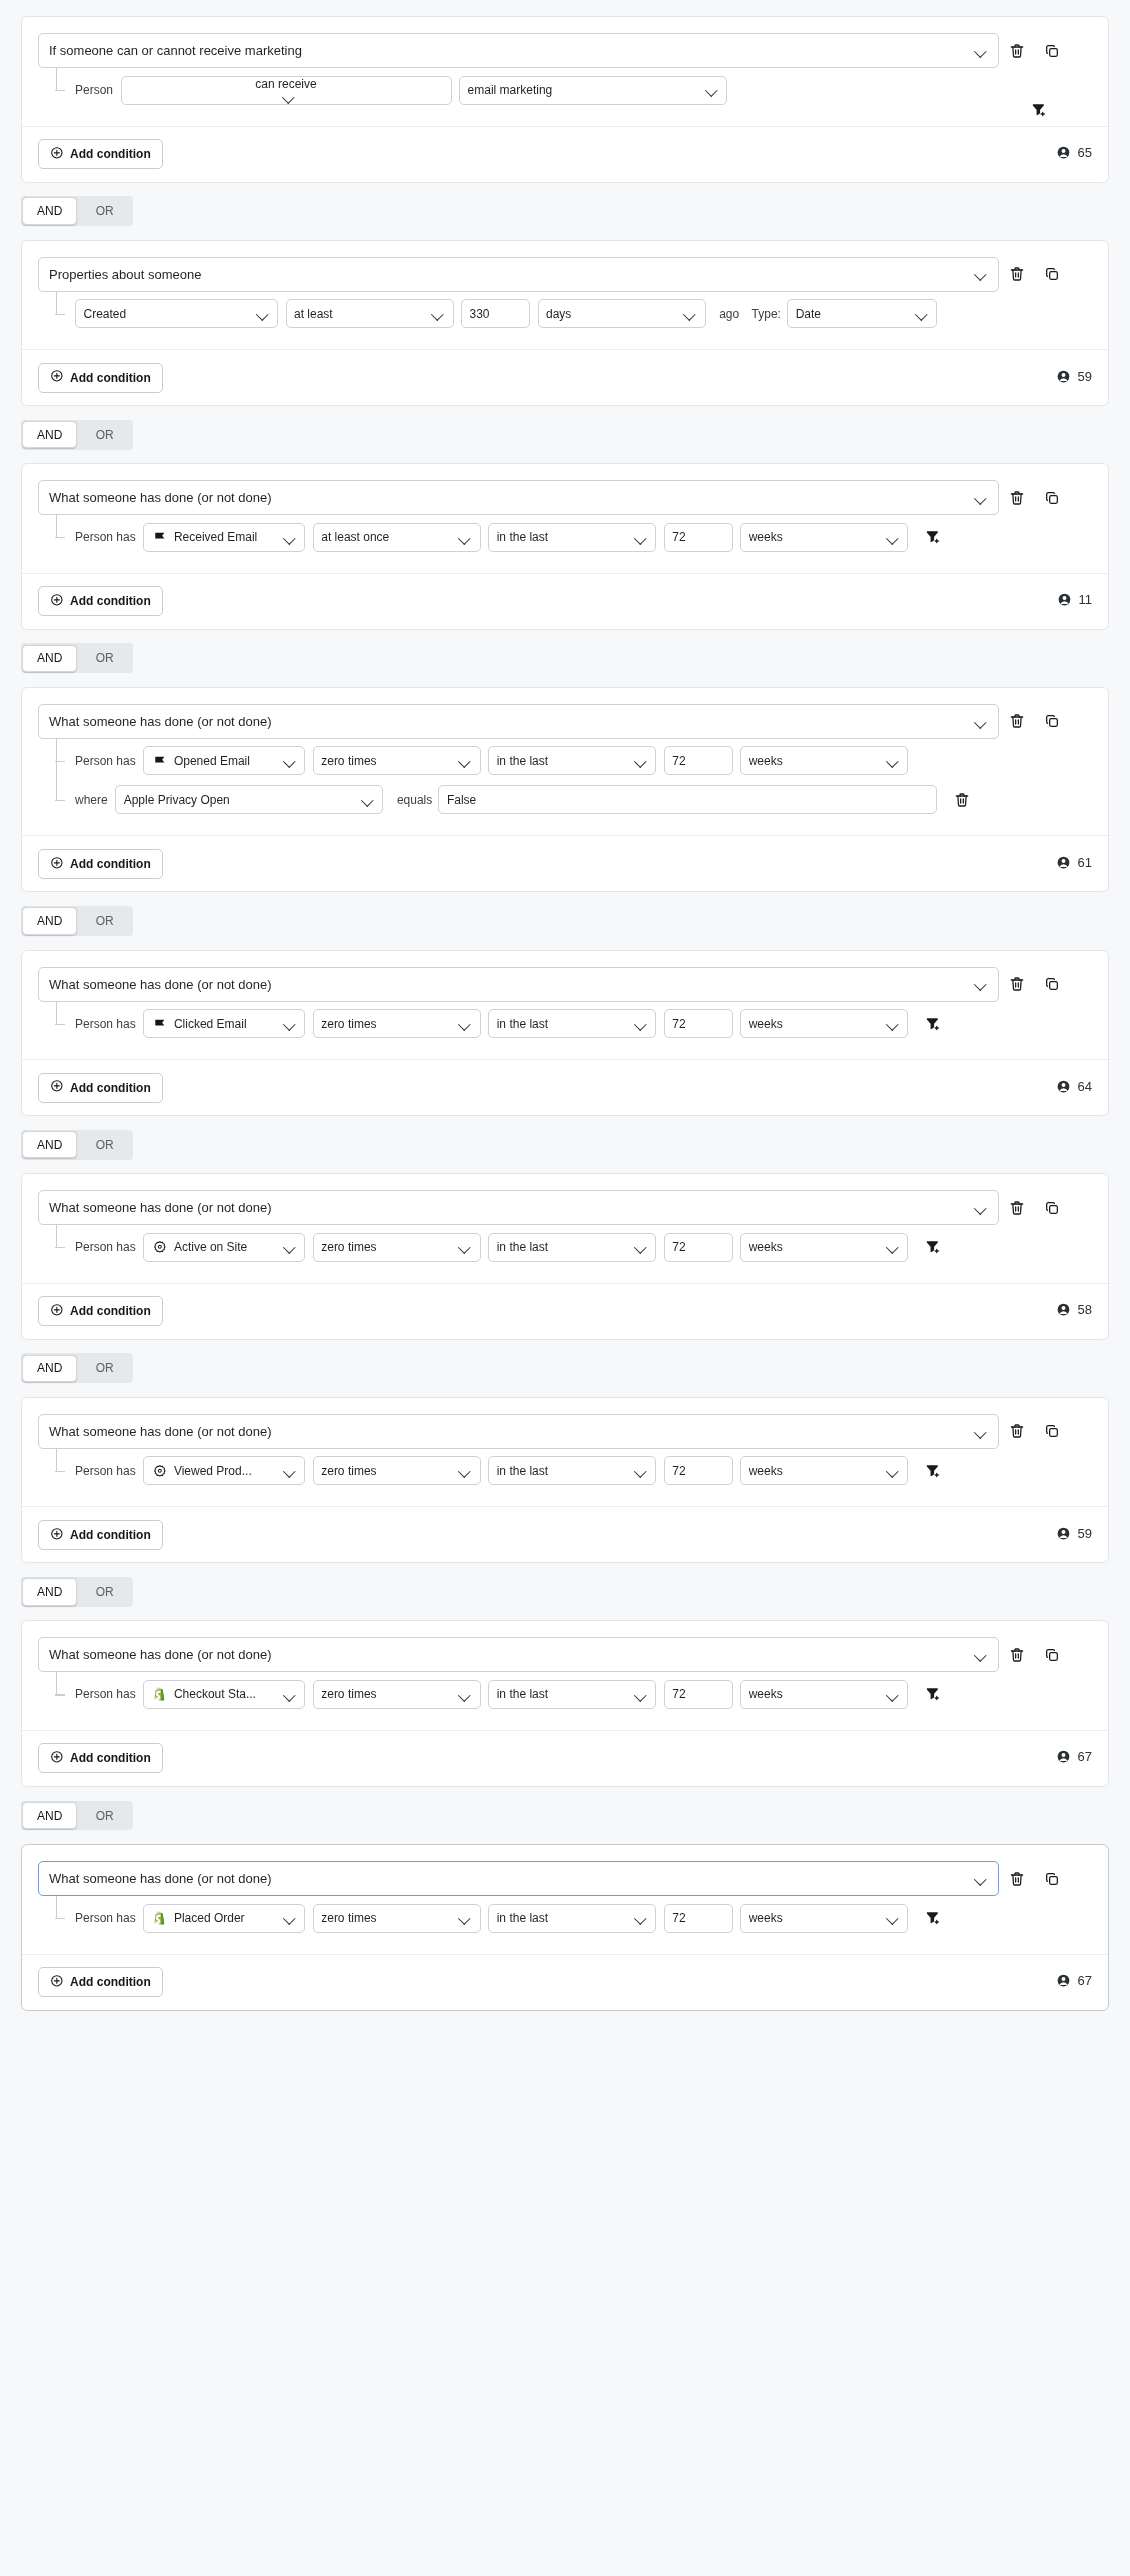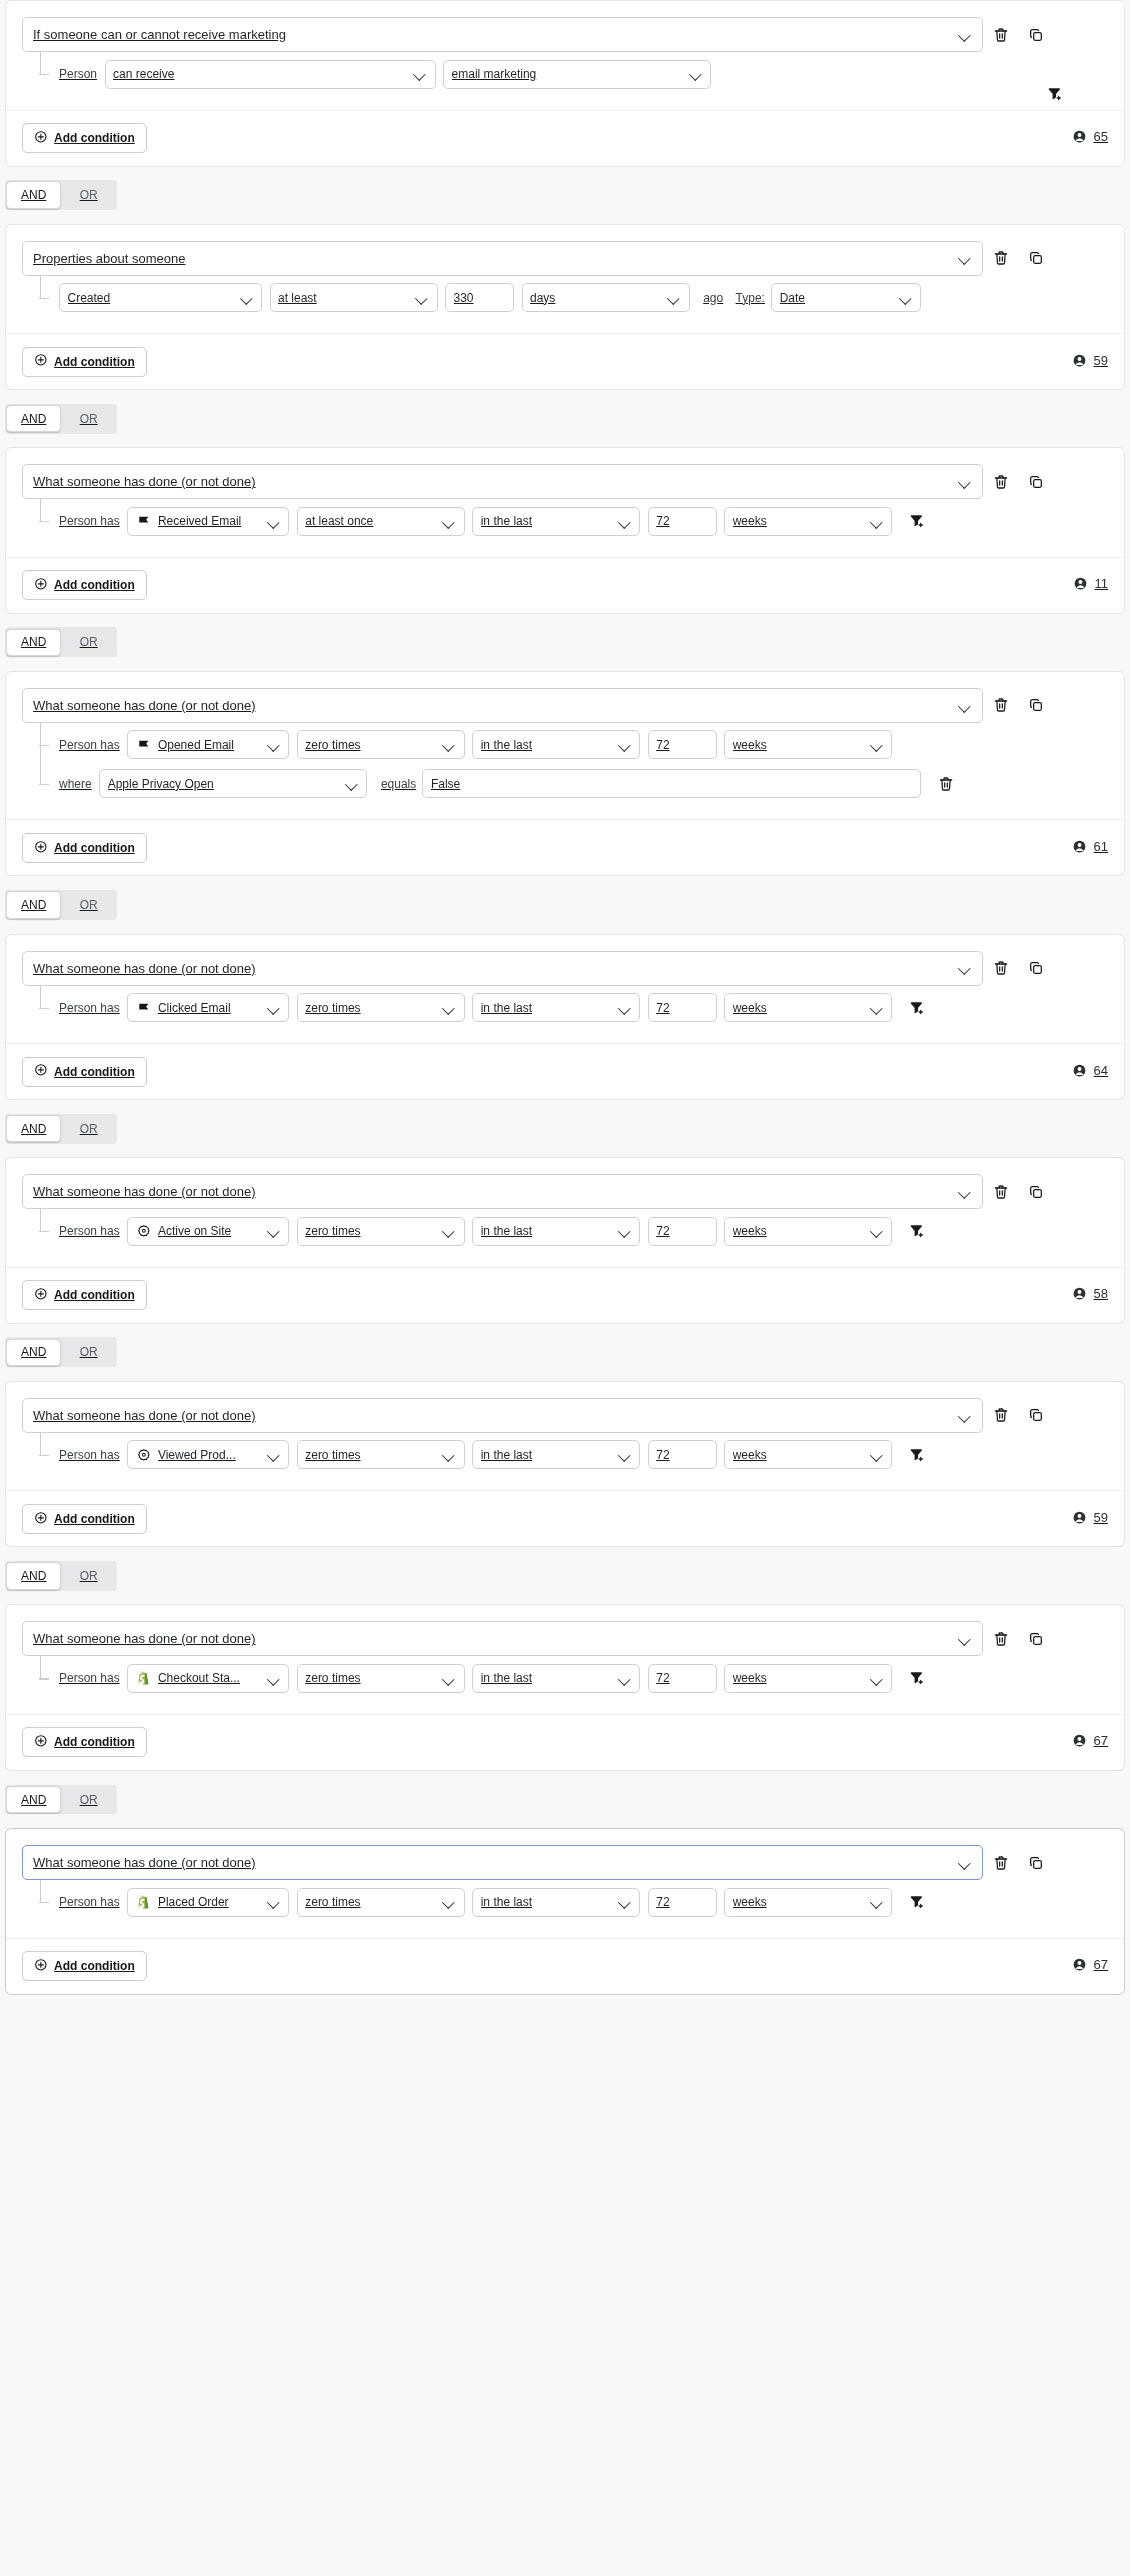--- a/index.html
+++ b/index.html
@@ -4,21 +4,21 @@
 <style>
   * { box-sizing: border-box; }
   html, body {
     margin: 0; padding: 0;
     background: #f7f8fa;
     font-family: "Liberation Sans", sans-serif;
     color: #1a1a1a;
   }
   body { width: 1130px; }
 
-  .builder { width: 1130px; padding: 0; text-decoration: underline; }
+  .builder { width: 1130px; padding: 16px; }
 
   
   .cond-card {
     background: #ffffff;
     border: 0.6px solid #e3e5e8;
     border-radius: 6.2px;
     margin: 0 5px;
     padding: 0;
     position: relative;
   }
@@ -128,21 +128,21 @@
   .w-unit   { width: 168px; }
   .w-time   { width: 168px; }
   .w-metric { width: 162px; }
   .w-prop   { width: 268px; }
   .w-equals { width: 499px; }
   .w-created{ width: 203px; }
   .w-atleast{ width: 168px; }
   .w-180    { width: 69px; }
   .w-days   { width: 168px; align-items: center; }
   .w-type   { width: 150px; }
-  .w-person-op { width: 331px; }
+  .w-person-op { width: 331px; flex-direction: column; }
   .w-channel   { width: 268px; }
 
   .metric-ico {
     width: 16px; height: 16px;
     margin-right: 6.2px;
     flex: 0 0 16px;
     display: flex; align-items: center; justify-content: center;
   }
 
   

